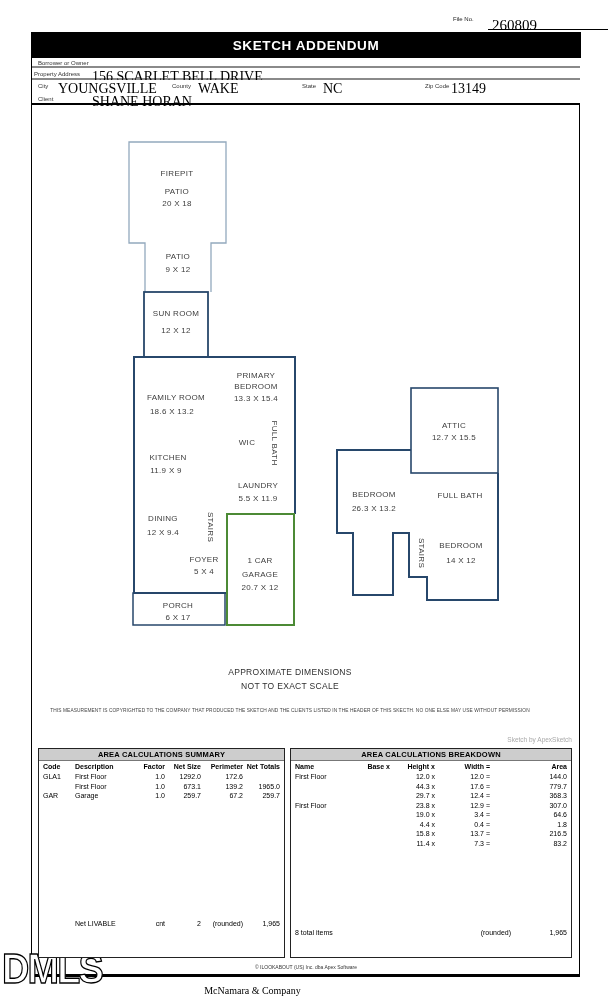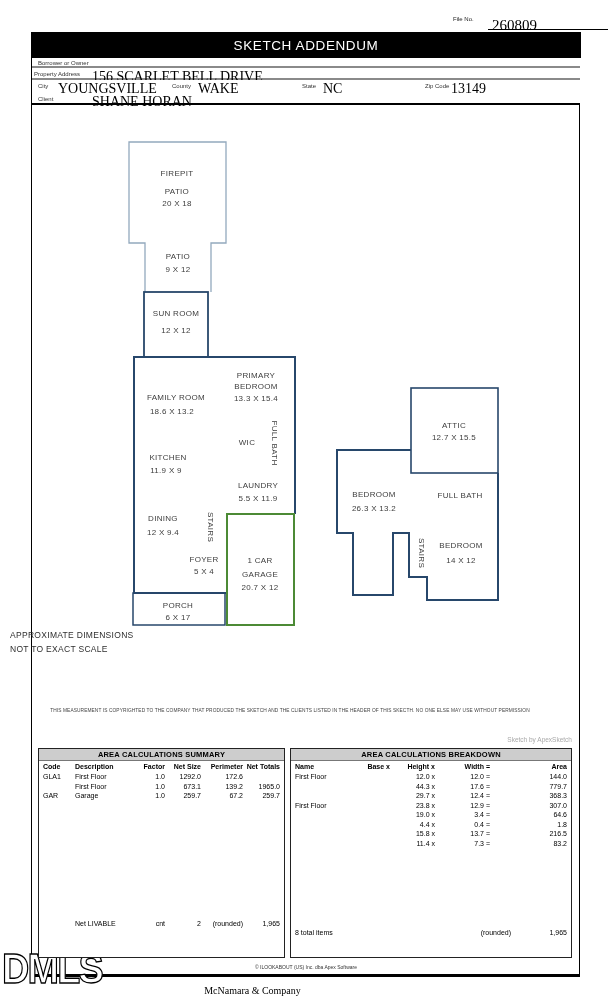--- a/index.html
+++ b/index.html
@@ -11,30 +11,30 @@
   .fileno-label{top:16px;left:453px;font-size:6px;color:#222;}
   .fileno-value{top:17px;left:492px;font-size:15px;font-family:"Liberation Serif",serif;}
   .fileno-line{top:29px;left:488px;width:120px;border-top:1px solid #000;}
 
   
   .docbox{left:31px;top:32px;width:549px;height:945px;border:1.3px solid #000;border-bottom:3px solid #000;box-sizing:border-box;}
 
   
   .banner{left:31px;top:32px;width:550px;height:26px;background:#000;color:#fff;
           display:flex;align-items:center;justify-content:center;
-          font-size:13.5px;font-weight:normal;letter-spacing:.6px;}
+          font-size:13.5px;font-weight:bold;letter-spacing:.6px;}
 
   
   .frow{left:32px;width:548px;box-sizing:border-box;border-bottom:2px solid #8a8a8a;background:#fff;}
   .frow.last{border-bottom:2.5px solid #000;}
   .flabel{position:absolute;font-size:6px;color:#333;top:2px;}
   .fvalue{position:absolute;font-size:14px;font-family:"Liberation Serif",serif;top:0px;white-space:nowrap;}
 
   
-  .approx{left:10px;top:628px;width:560px;font-size:8.5px;color:#2e2e2e;line-height:14px;letter-spacing:.3px;}
+  .approx{left:10px;top:665px;width:560px;text-align:center;font-size:8.5px;color:#2e2e2e;line-height:14px;letter-spacing:.3px;}
   .disclaimer{left:36px;top:708px;width:508px;text-align:center;font-size:4.8px;color:#444;letter-spacing:.1px;}
   .attribution{top:736px;right:40px;font-size:6.5px;color:#a9a9a9;}
 
   
   .atable{top:748px;height:210px;border:1.5px solid #222;box-sizing:border-box;background:#fff;}
   .atable.left{left:38px;width:247px;}
   .atable.right{left:290px;width:282px;}
   .ttitle{height:11px;background:#cdcdcd;border-bottom:1px solid #777;
           display:flex;align-items:center;justify-content:center;
           font-size:7.5px;font-weight:bold;letter-spacing:.2px;}

